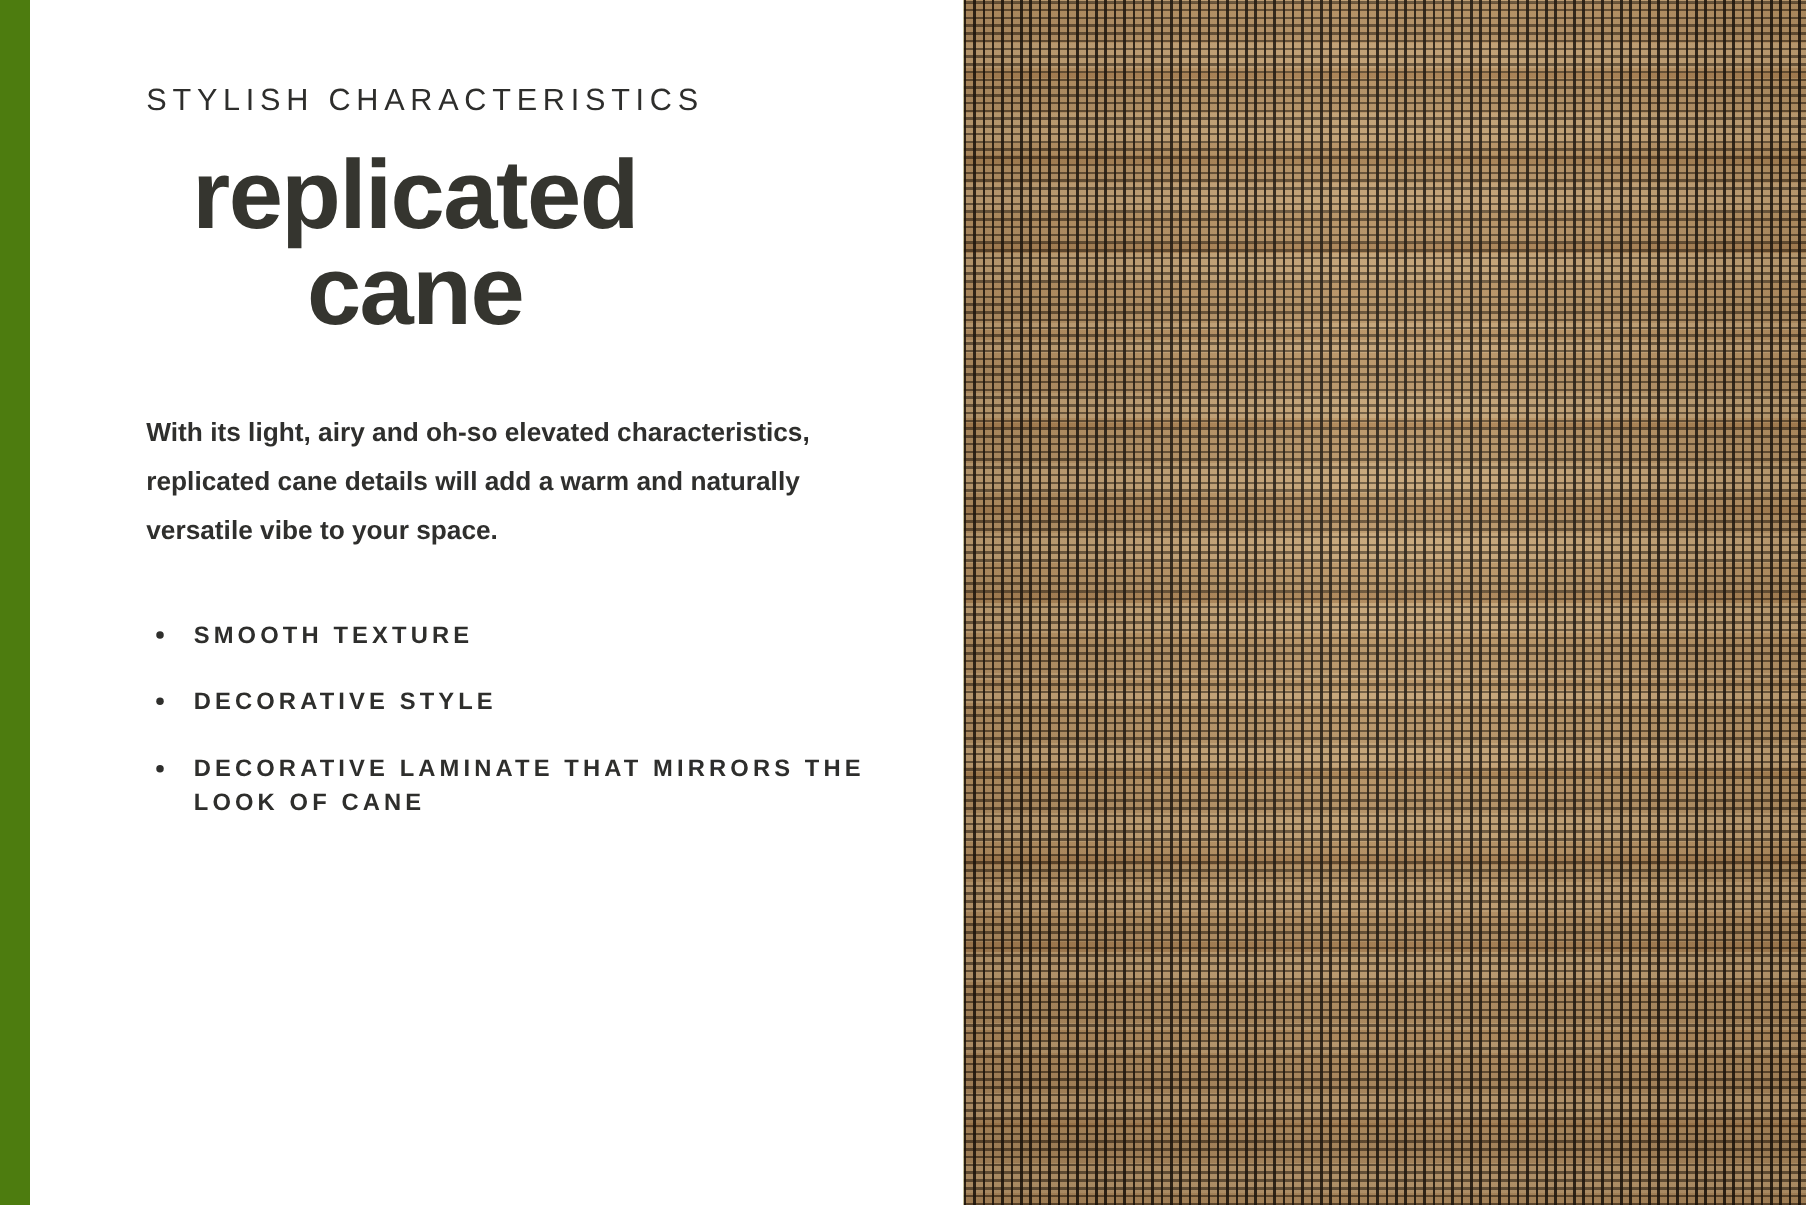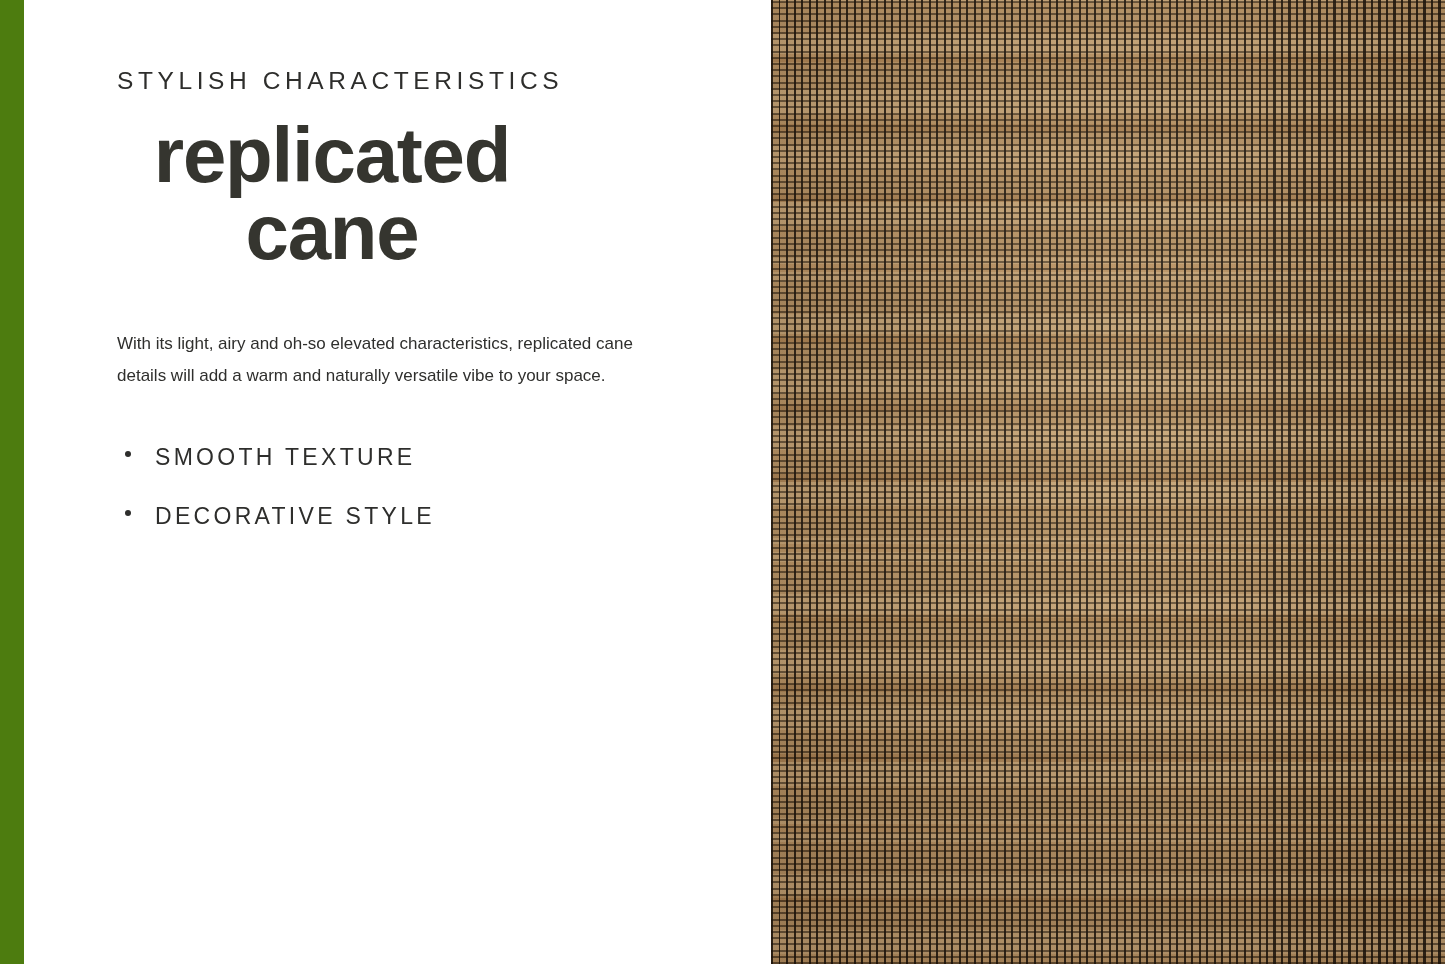--- a/index.html
+++ b/index.html
@@ -52,42 +52,42 @@
     font-weight: bold;
     color: #35352f;
     line-height: 0.98;
     letter-spacing: -1.2px;
     margin: 0;
     max-width: 430px;
     text-align: center;
   }
   .body-copy {
     font-family: "Liberation Sans", sans-serif;
-    font-size: 17px;
+    font-size: 21px;
     line-height: 1.85;
     color: #2f2f2d;
     margin: 58px 0 0 0;
     max-width: 548px;
-    font-weight: 400;
+    font-weight: 700;
   }
   .bullets {
     list-style: none;
     margin: 50px 0 0 0;
     padding: 0;
   }
   .bullets li {
     position: relative;
     padding-left: 38px;
     margin-bottom: 26px;
     font-family: "Liberation Sans", sans-serif;
-    font-size: 23px;
+    font-size: 19px;
     letter-spacing: 3.3px;
     color: #2e2e2c;
     line-height: 1.45;
-    font-weight: 400;
+    font-weight: 700;
   }
   .bullets li::before {
     content: "";
     position: absolute;
     left: 8px;
     top: 10px;
     width: 6px;
     height: 6px;
     border-radius: 50%;
     background: #2e2e2c;
@@ -161,20 +161,21 @@
 
       <div class="eyebrow">STYLISH CHARACTERISTICS</div>
 
       <h1 class="headline">replicated cane</h1>
 
       <p class="body-copy">With its light, airy and oh-so elevated characteristics, replicated cane details will add a warm and naturally versatile vibe to your space.</p>
 
       <ul class="bullets">
         <li>SMOOTH TEXTURE</li>
         <li>DECORATIVE STYLE</li>
+        <li>DECORATIVE LAMINATE THAT MIRRORS THE LOOK OF CANE</li>
       </ul>
 
     </div>
   </div>
 
   <div class="right-panel">
     <div class="weave"></div>
     <div class="weave-overlay"></div>
     <div class="weave-shadow"></div>
   </div>

